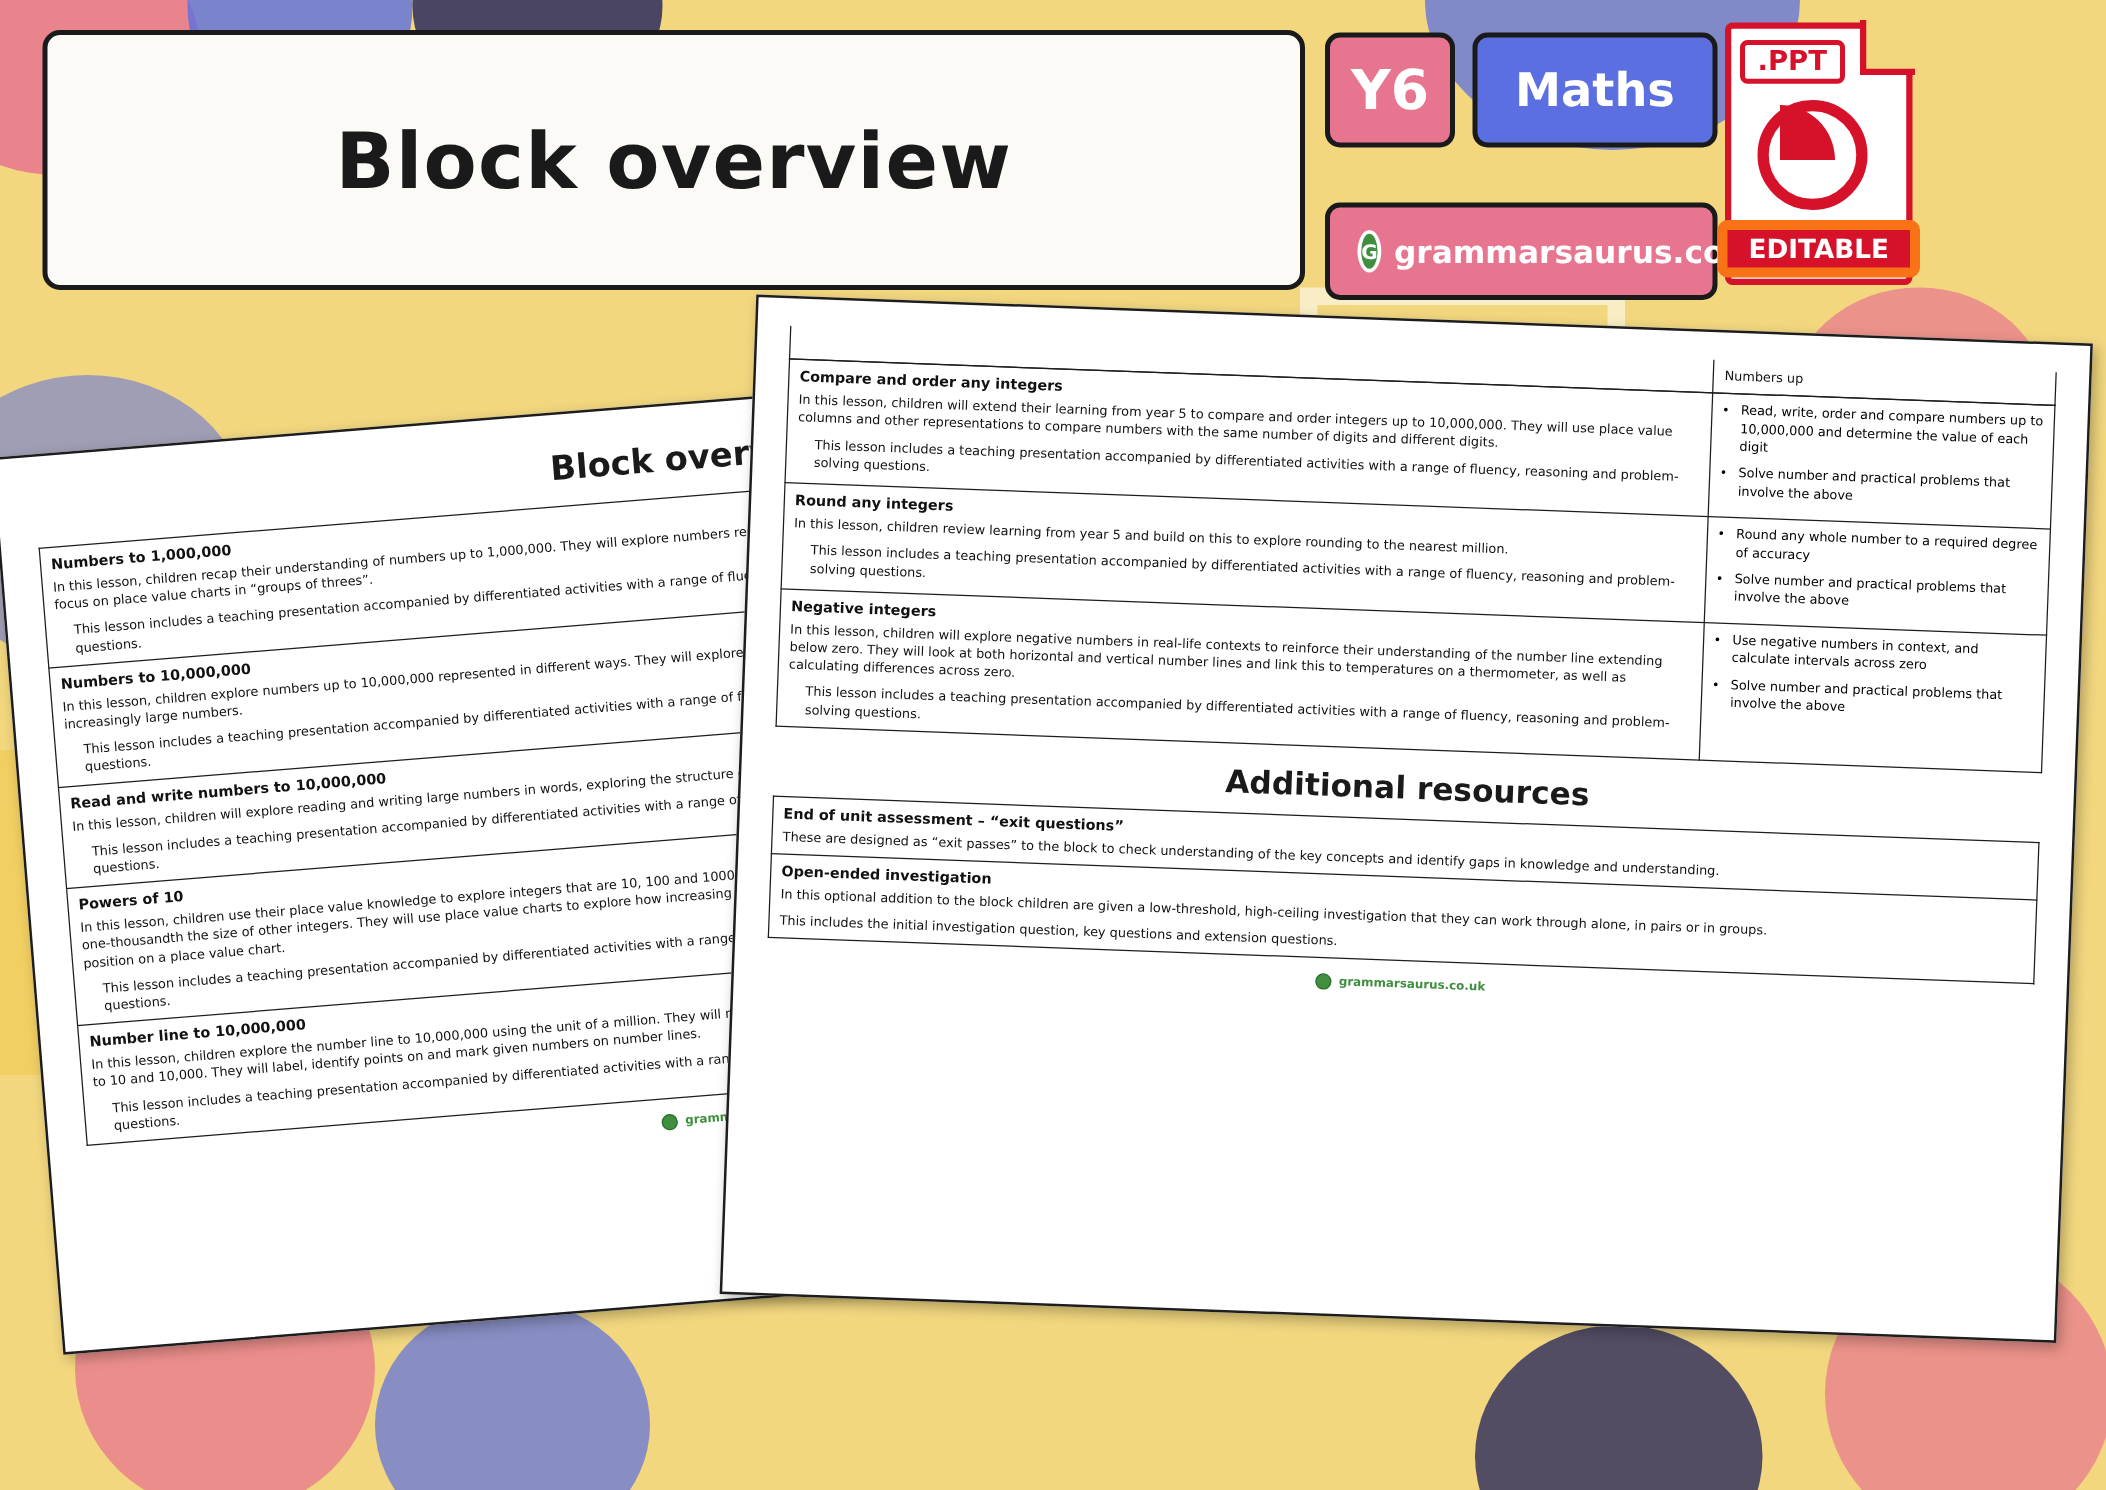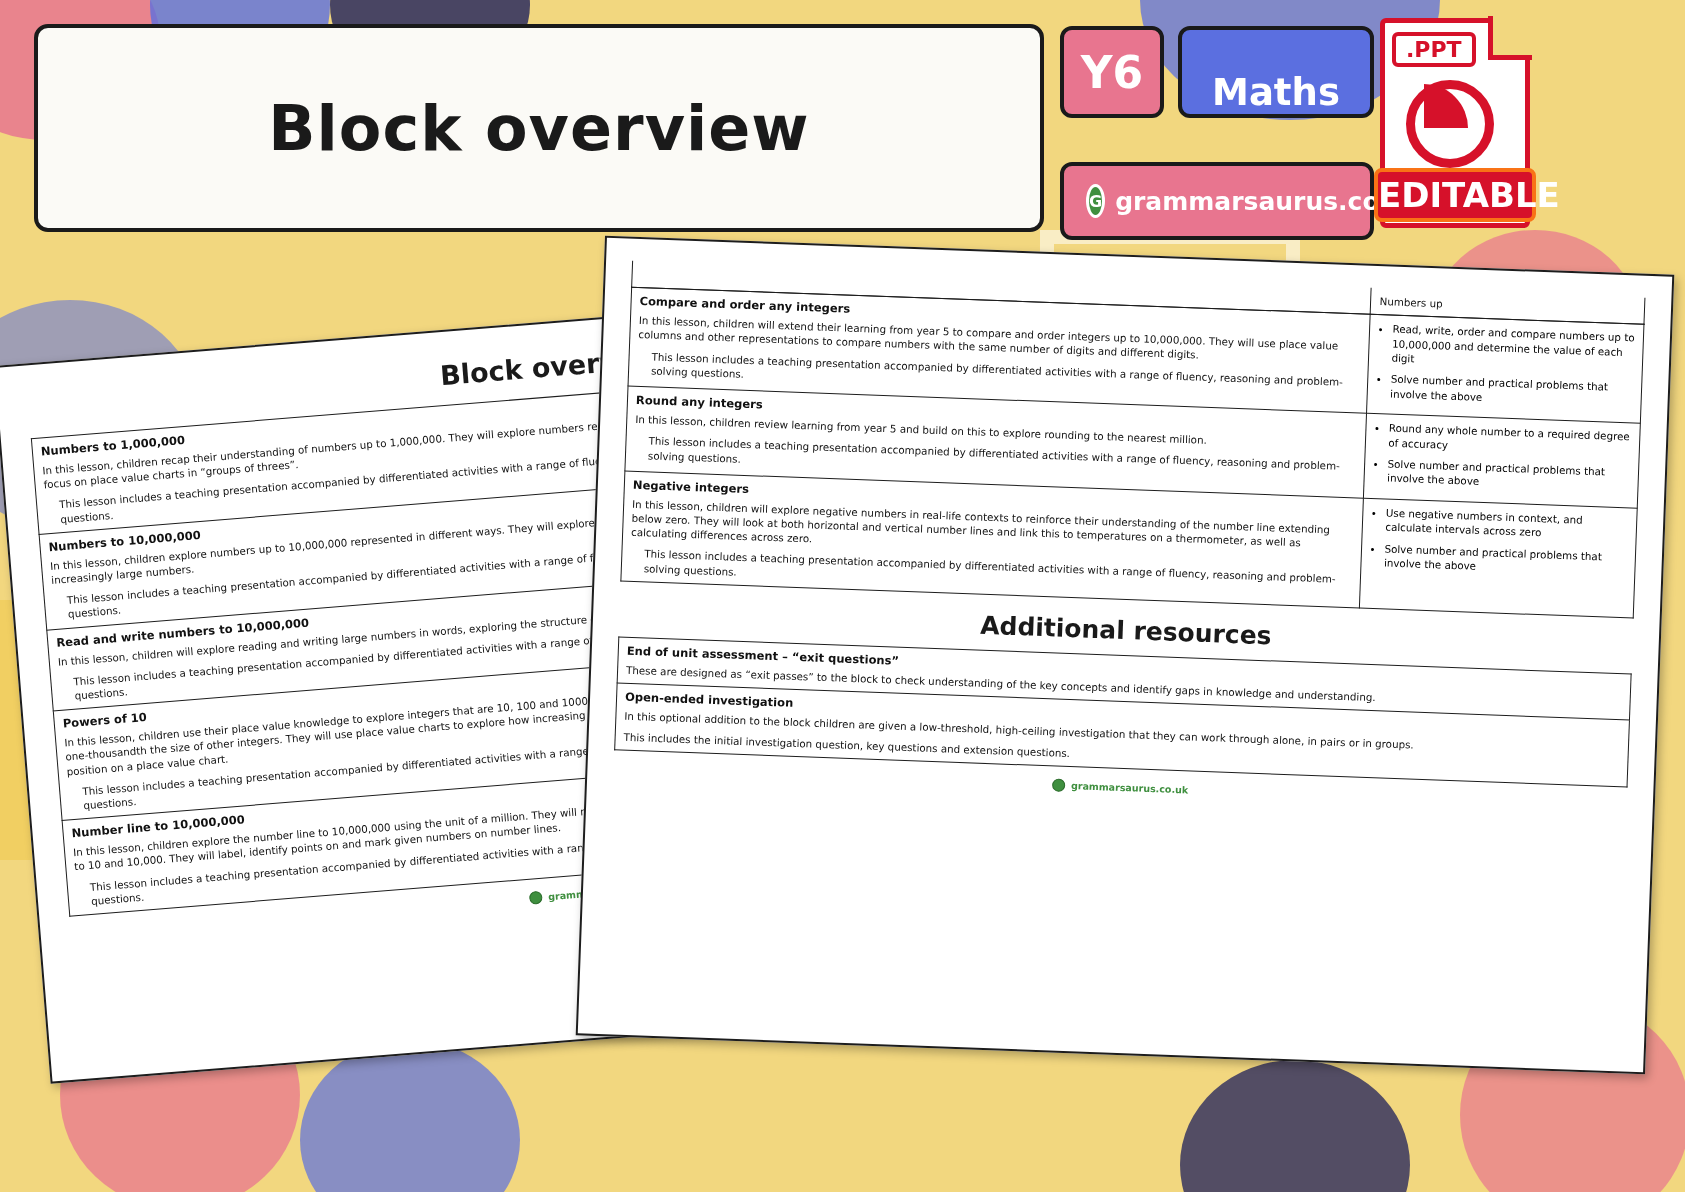--- a/index.html
+++ b/index.html
@@ -46,21 +46,21 @@
     display: flex; align-items: center; justify-content: center;
     color: #fff; font-family: "DejaVu Sans", sans-serif; font-weight: bold; font-size: 44px;
     z-index: 40;
   }
   .badge-subject {
     position: absolute; left: 1178px; top: 26px;
     width: 196px; height: 92px;
     background: #5b6fe0;
     border: 4px solid #1a1a1a;
     border-radius: 12px;
-    display: flex; align-items: flex-end; justify-content: center;
+    display: flex; align-items: center; justify-content: center;
     color: #fff; font-family: "DejaVu Sans", sans-serif; font-weight: bold; font-size: 37px;
     z-index: 40;
   }
   .badge-brand {
     position: absolute; left: 1060px; top: 162px;
     width: 314px; height: 78px;
     background: #e8758f;
     border: 4px solid #1a1a1a;
     border-radius: 12px;
     display: flex; align-items: center; gap: 10px;
@@ -111,23 +111,23 @@
   }
   .ppt-badge .pie-slice {
     position: absolute; left: 44px; top: 66px;
     width: 44px; height: 44px;
     background: #d6112a;
     border-top-right-radius: 44px;
   }
   .ppt-badge .editable {
     position: absolute; left: -6px; bottom: 6px;
     width: 162px;
-    background: #d6112a; border: 4px solid #f97316; border-radius: 8px;
+    background: #d6112a; border: 8px solid #f97316; border-radius: 8px;
     text-align: center;
-    color: #fff; font-family: "DejaVu Sans", sans-serif; font-weight: bold; font-size: 34px;
+    color: #fff; font-family: "DejaVu Sans", sans-serif; font-weight: bold; font-size: 21px;
     padding: 3px 0;
   }
 
   
   .sheet-doc {
     position: absolute;
     background: #ffffff;
     border: 2px solid #1d1d1d;
     box-shadow: 3px 4px 10px rgba(0,0,0,0.28);
   }

